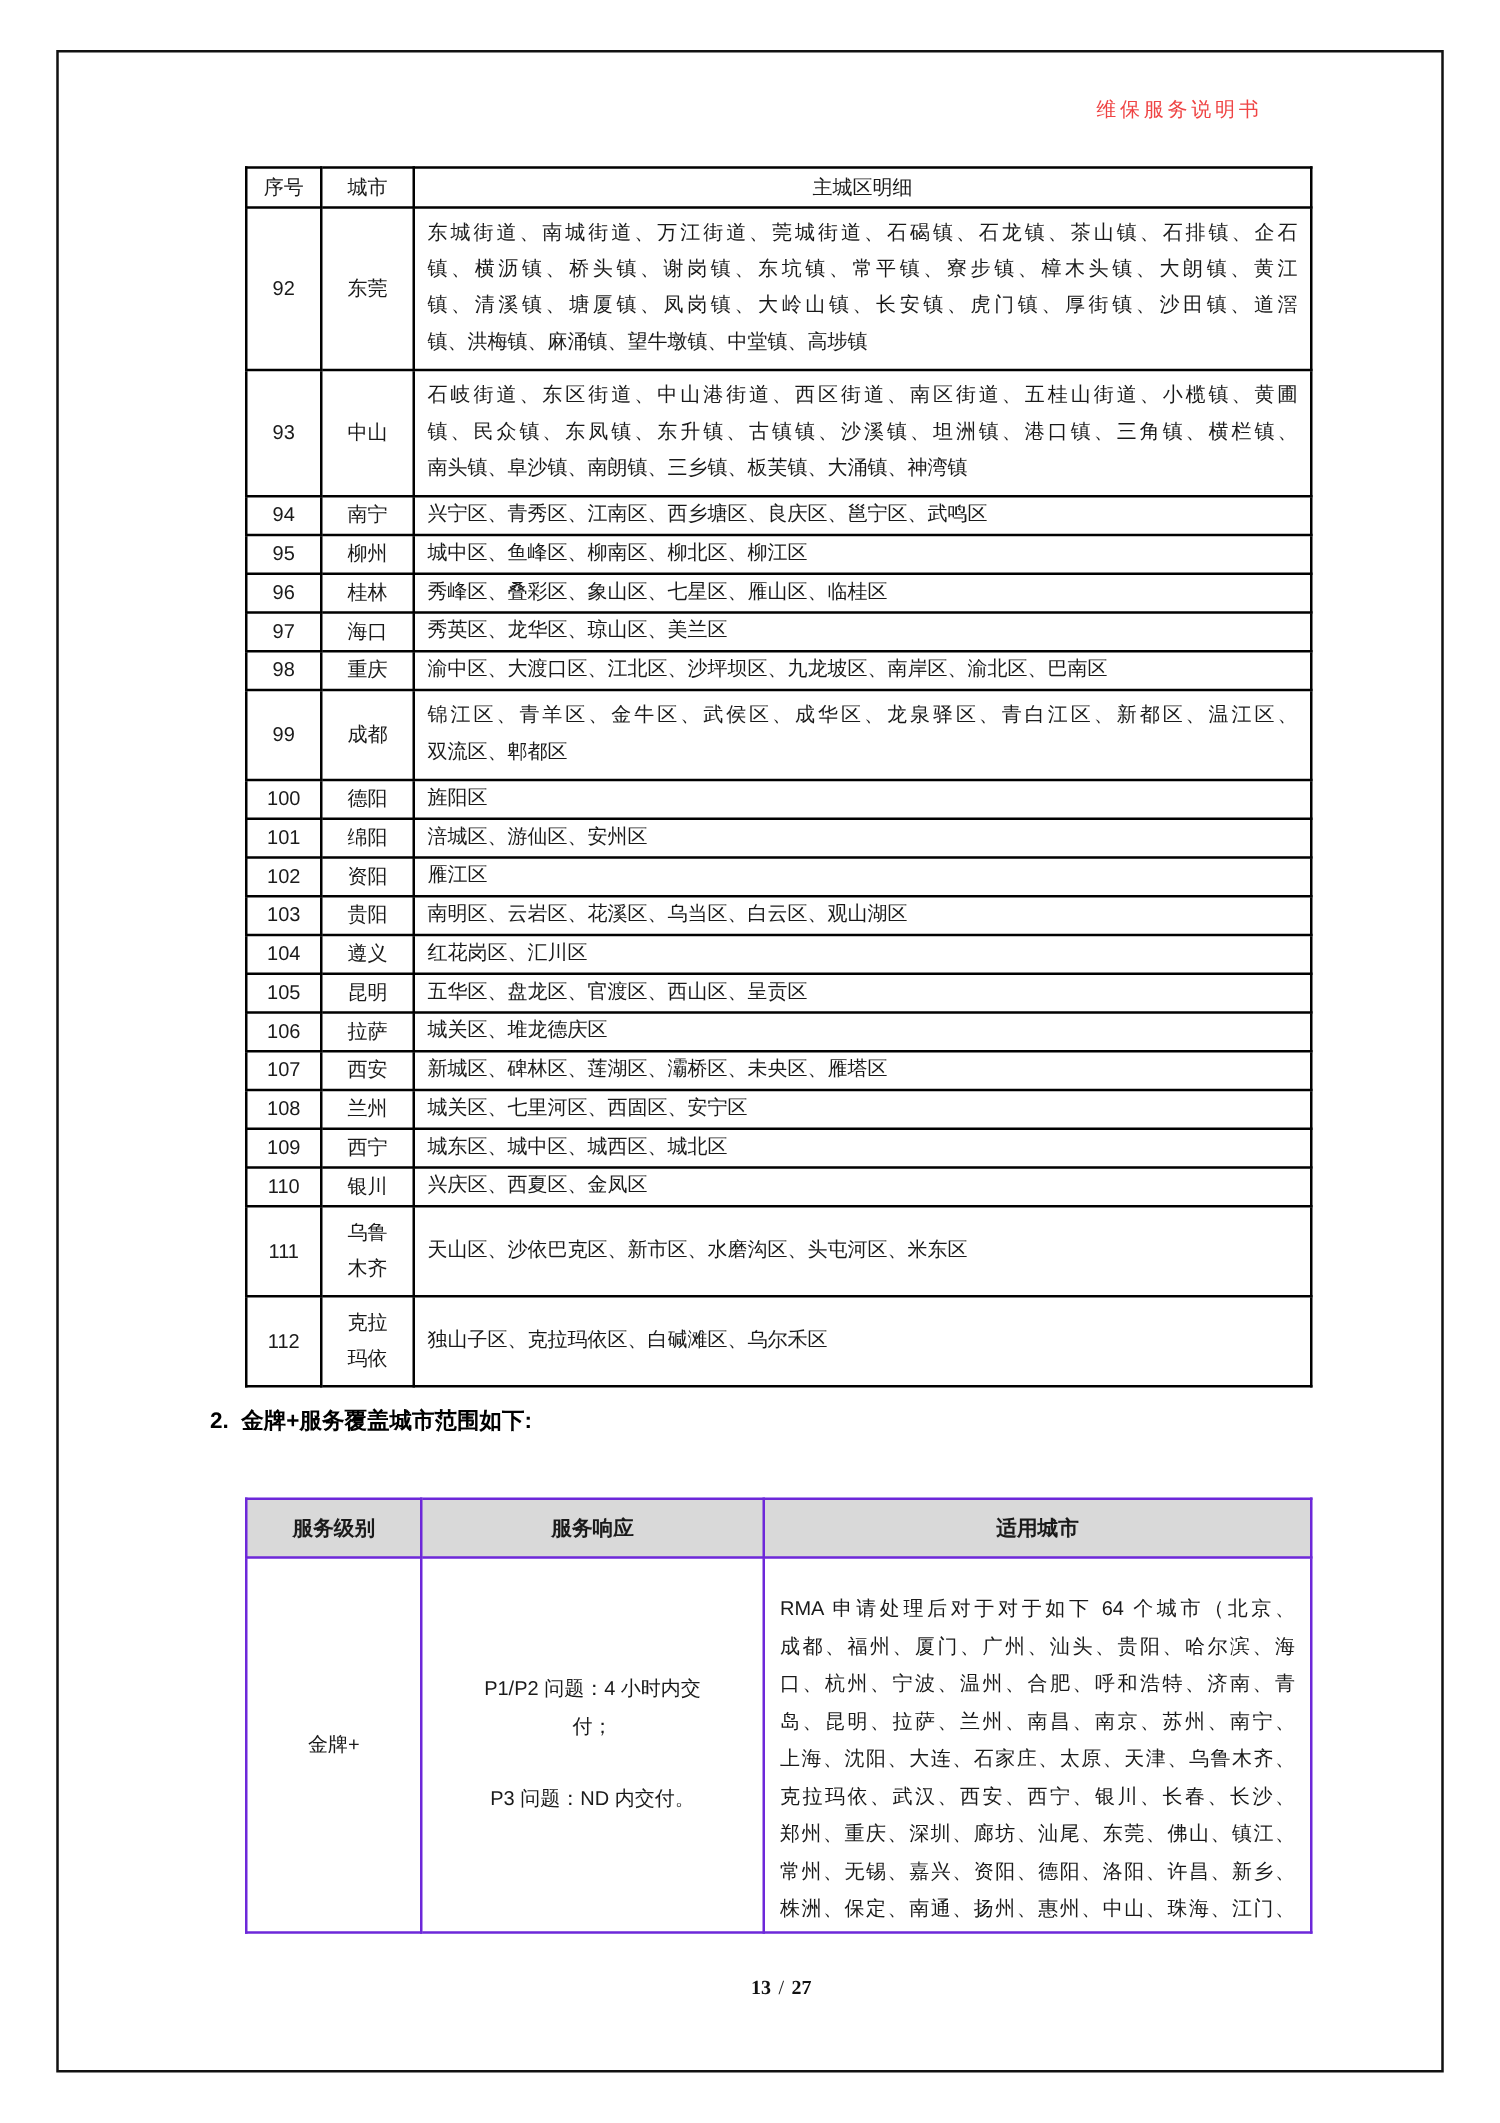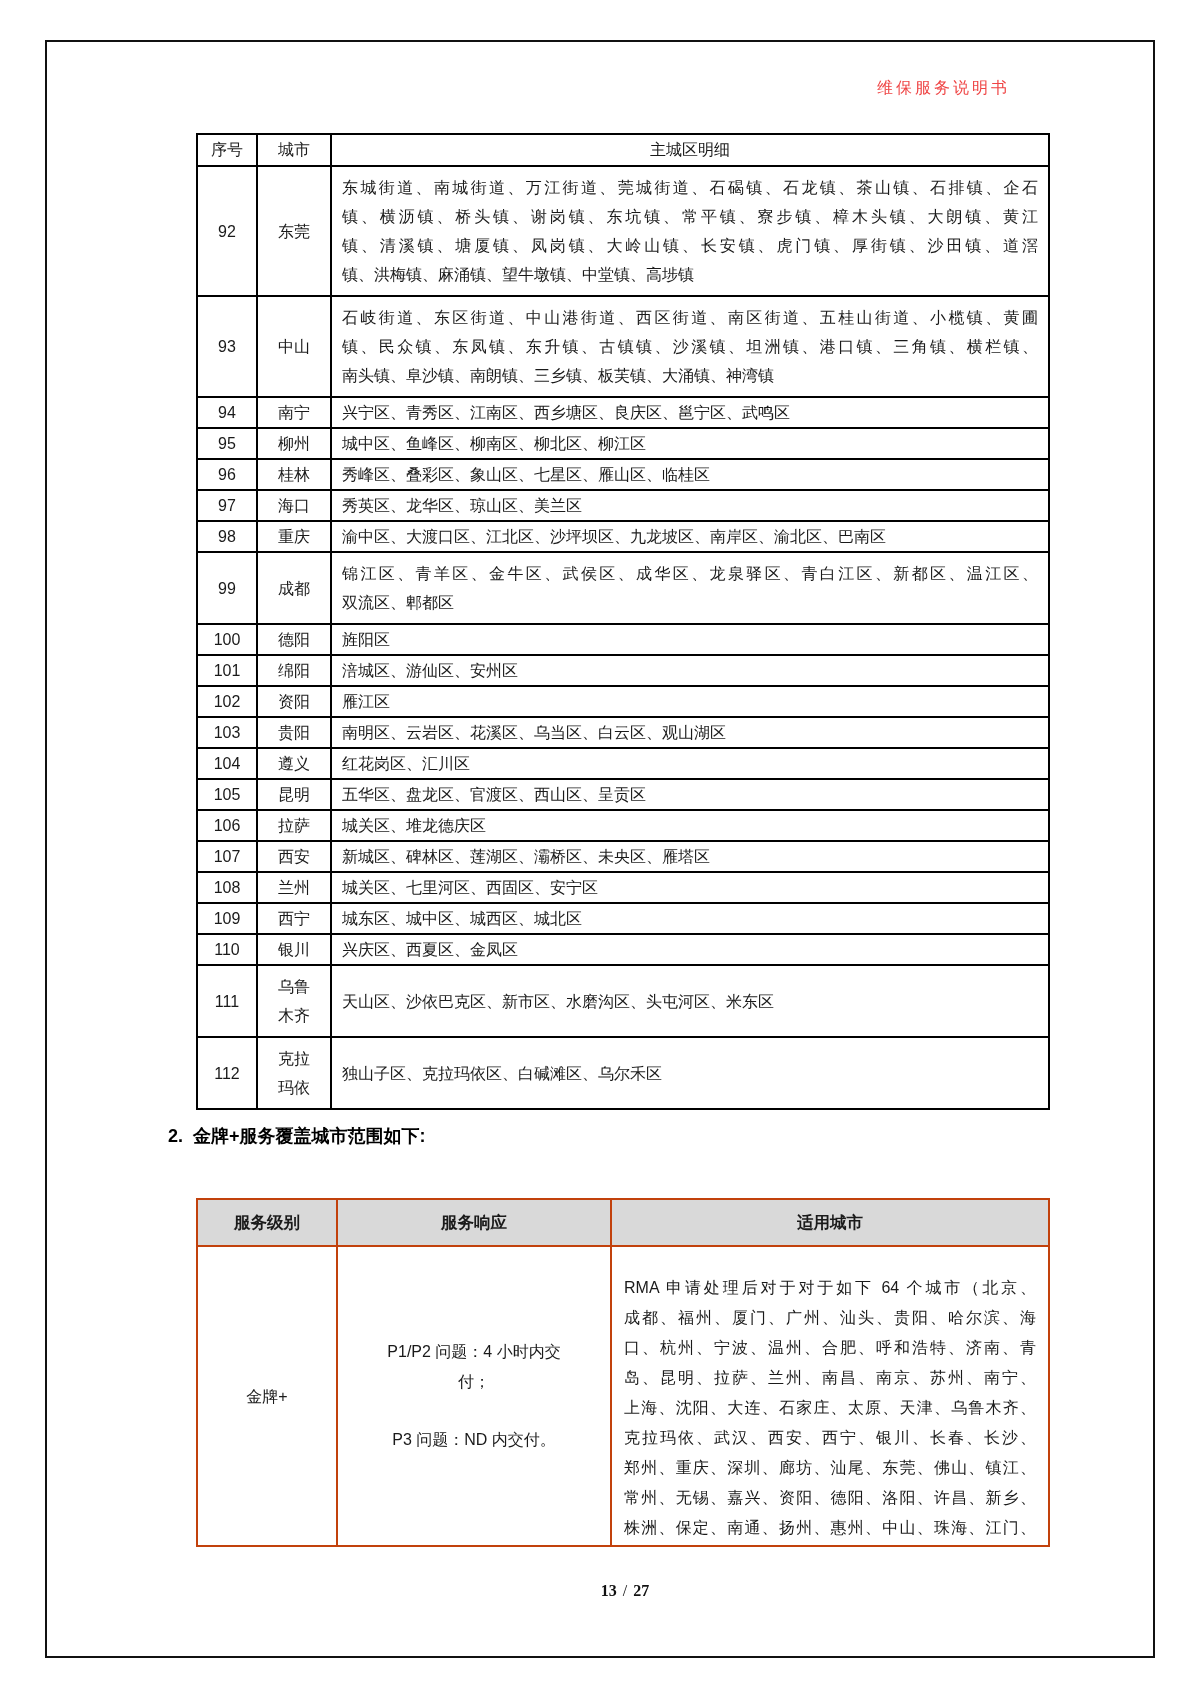--- a/index.html
+++ b/index.html
@@ -6,28 +6,28 @@
   .page{position:relative;width:1200px;height:1698px;background:#ffffff;
         font-family:"Liberation Sans",sans-serif;color:#1a1a1a;overflow:hidden;}
   .frame{position:absolute;left:45px;top:40px;width:1106px;height:1614px;border:2px solid #111;}
   .doc-header{position:absolute;top:78px;right:190px;font-family:"Liberation Serif",serif;
         font-size:16px;letter-spacing:3px;color:#ef4444;}
   table{border-collapse:collapse;table-layout:fixed;}
   .t1{position:absolute;left:196px;top:133px;width:854px;font-size:16px;}
   .t1 th,.t1 td{border:2px solid #000;vertical-align:middle;font-weight:normal;}
   .t1 th{height:28px;text-align:center;}
   .t1 td.cc{text-align:center;padding:0;}
-  .t1 td.det{text-align:left;padding:0 10px;}
+  .t1 td.det{text-align:left;padding:0 10px;font-family:Liberation Mono, monospace;}
   .t1 td.multi{padding:6px 10px;}
   .ln{line-height:29px;}
   .jl{text-align:justify;text-align-last:justify;}
   .sec-heading{position:absolute;left:168px;top:1124px;font-size:18px;font-weight:bold;color:#000;}
   .sec-heading .num{margin-right:10px;}
   .t2{position:absolute;left:196px;top:1198px;width:854px;font-size:16px;}
-  .t2 th,.t2 td{border:2px solid #c2410c;}
+  .t2 th,.t2 td{border:2px solid #6d28d9;}
   .t2 th{background:#d9d9d9;height:43px;text-align:center;font-weight:bold;font-size:16.5px;}
   .t2 td{vertical-align:middle;}
   .t2 td.level{text-align:center;height:296px;}
   .t2 td.resp{text-align:center;}
   .t2 .resp .para{line-height:30px;}
   .t2 .resp .para + .para{margin-top:28px;}
   .t2 td.cities{vertical-align:top;padding:26px 12px 0 12px;}
   .t2 td.cities .ln{line-height:30px;}
   .footer{position:absolute;top:1582px;left:0;width:100%;text-align:center;
         font-family:"Liberation Serif",serif;font-size:16px;color:#111;padding-left:25px;}

